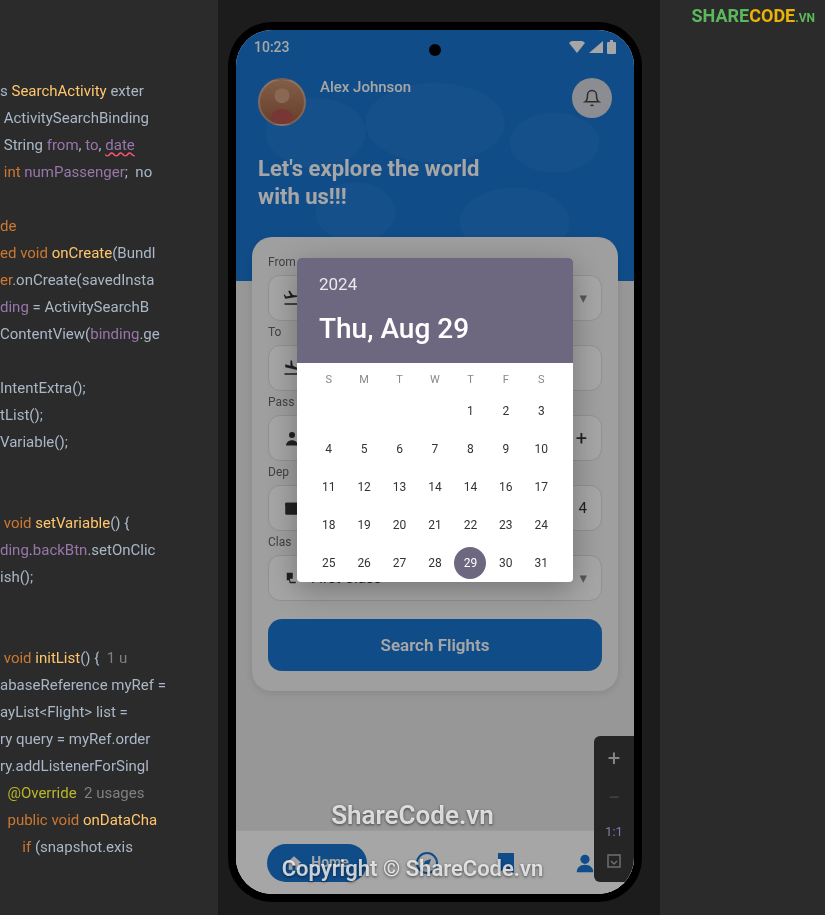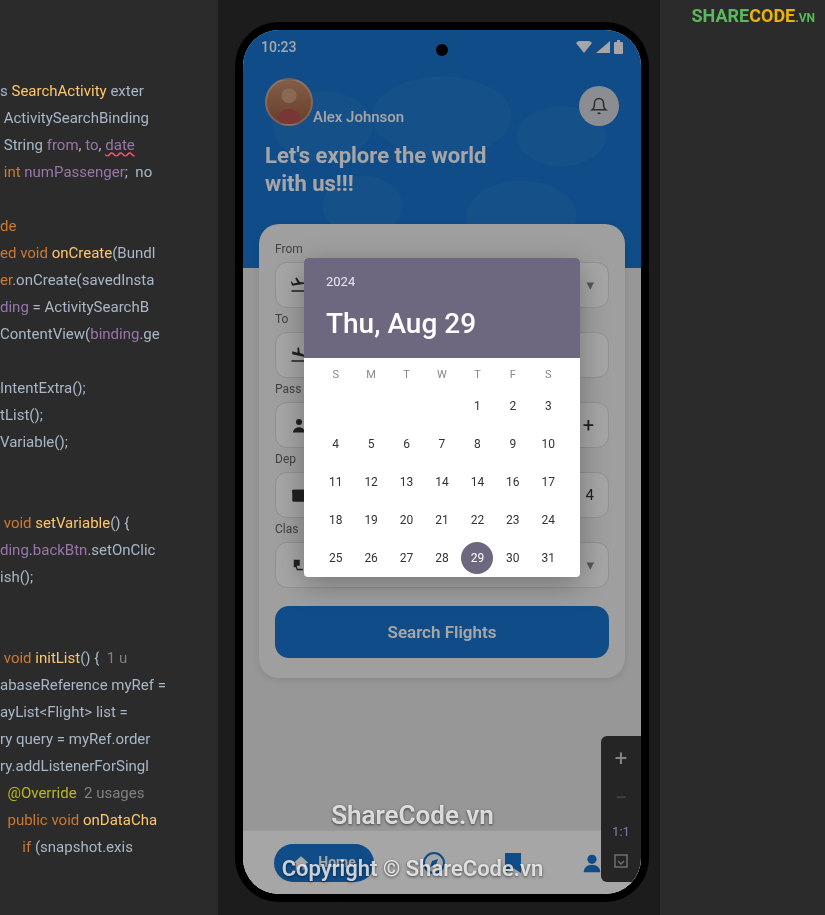--- a/index.html
+++ b/index.html
@@ -7,46 +7,46 @@
 .code-bg{position:absolute;left:0;top:0;width:825px;height:915px;background:#2b2b2b;color:#a9b7c6;font-family:"JetBrains Mono",Consolas,monospace;font-size:15px;line-height:27px;padding-top:78px;white-space:pre}
 .code-bg .k{color:#cc7832}
 .code-bg .m{color:#ffc66d}
 .code-bg .v{color:#9876aa}
 .code-bg .c{color:#808080}
 .code-bg .an{color:#bbb529}
 .code-bg .err{text-decoration:underline wavy #ff5370}
 .watermark-logo{position:absolute;right:10px;top:5px;color:#5cb85c;font-size:18px;font-weight:bold}
 .watermark-logo .w{color:#eab308}
 .phone{position:absolute;left:218px;top:0;width:442px;height:915px;background:#1c1c1c;border-radius:0 0 0 0}
-.device{position:absolute;left:235px;top:22px;width:414px;height:880px;background:#000;border-radius:44px;padding:8px}
+.device{position:absolute;left:228px;top:22px;width:414px;height:880px;background:#000;border-radius:44px;padding:8px}
 .screen{width:100%;height:100%;background:#e8e8e8;border-radius:36px;overflow:hidden;position:relative}
 .camera{position:absolute;left:50%;top:14px;transform:translateX(-50%);width:12px;height:12px;background:#000;border-radius:50%;z-index:20}
 .status-bar{height:34px;background:#1976d2;color:#fff;display:flex;align-items:center;justify-content:space-between;padding:0 18px;font-size:14px;font-weight:500}
 .status-icons{display:flex;gap:4px;align-items:center}
 .header{background:#1976d2;color:#fff;padding:14px 22px 70px;position:relative;overflow:hidden}
 .header-bg{position:absolute;inset:0;opacity:.22}
 .header-bg svg{width:100%;height:100%}
-.header-row{display:flex;align-items:flex-end;position:relative;z-index:2}
+.header-row{display:flex;align-items:flex-start;gap:14px;position:relative;z-index:2}
 .avatar{width:48px;height:48px;border-radius:50%;background:linear-gradient(#c89070,#a06040);border:2px solid rgba(255,255,255,.3);overflow:hidden;display:flex;align-items:flex-end;justify-content:center}
 .avatar svg{width:40px;height:40px}
 .user-name{font-size:15px;font-weight:500;flex:1}
 .bell{width:40px;height:40px;background:#d6d9e0;border-radius:50%;display:flex;align-items:center;justify-content:center}
-.tagline{font-size:22px;font-weight:bold;margin-top:16px;line-height:28px;position:relative;z-index:2}
+.tagline{font-size:22px;font-weight:bold;margin-top:29px;line-height:28px;position:relative;z-index:2}
 .card{background:#f4f4f4;margin:-44px 16px 0;border-radius:20px;padding:14px 16px 20px;position:relative;z-index:1;box-shadow:0 2px 8px rgba(0,0,0,.1)}
 .field-label{font-size:12px;color:#666;margin:4px 0 6px}
 .field{background:#fff;border-radius:12px;height:46px;display:flex;align-items:center;padding:0 14px;gap:10px;font-size:15px;border:1px solid #e0e0e0}
 .field .val{flex:1;color:#333}
 .search-btn{background:#1976d2;color:#fff;border-radius:14px;height:52px;display:flex;align-items:center;justify-content:center;font-size:17px;font-weight:600;margin-top:18px}
 .bottom-nav{position:absolute;bottom:0;left:0;right:0;height:64px;background:#fff;display:flex;align-items:center;justify-content:space-around;padding:0 10px;border-top:1px solid #eee}
 .nav-home{background:#1976d2;color:#fff;border-radius:24px;padding:10px 18px;display:flex;align-items:flex-start;gap:8px;font-size:14px;font-weight:700}
 .nav-icon{color:#1976d2;width:36px;display:flex;justify-content:center}
 .dim{position:absolute;inset:0;background:rgba(0,0,0,.35);z-index:5}
 .datepicker{position:absolute;left:50%;top:228px;transform:translateX(-50%);width:276px;background:#fff;border-radius:4px;z-index:10;box-shadow:0 8px 30px rgba(0,0,0,.3);overflow:hidden}
 .dp-header{background:#6d6780;color:#fff;padding:16px 22px 18px}
-.dp-year{font-size:13px;opacity:.85}
+.dp-year{font-size:17px;opacity:.85}
 .dp-date{font-size:28px;font-weight:500;margin-top:18px}
 .dp-body{padding:10px 14px 6px}
 .dp-month-row{display:flex;align-items:center;justify-content:space-between;padding:6px 2px 10px}
 .dp-month{font-size:14px;font-weight:500;color:#333}
 .dp-arrow{width:24px;height:24px;display:flex;align-items:center;justify-content:center;color:#555;cursor:pointer}
 .dp-grid{display:grid;grid-template-columns:repeat(7,1fr);text-align:center;row-gap:12px;column-gap:0;font-size:12px}
 .dp-dow{color:#888;font-size:11px}
 .dp-day{color:#333;height:26px;display:flex;align-items:center;justify-content:center;cursor:pointer}
 .dp-day.sel{background:#6d6780;color:#fff;border-radius:50%;width:32px;height:32px;margin:-3px auto}
 .dp-day.empty{cursor:default}

